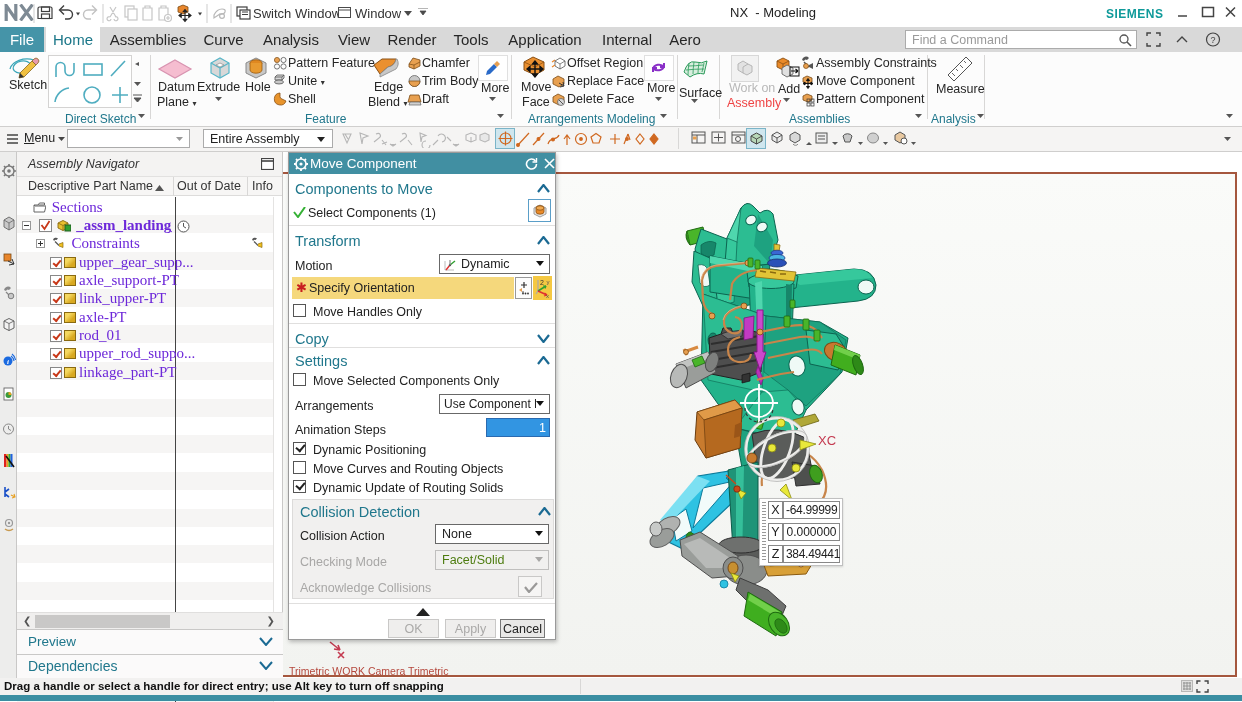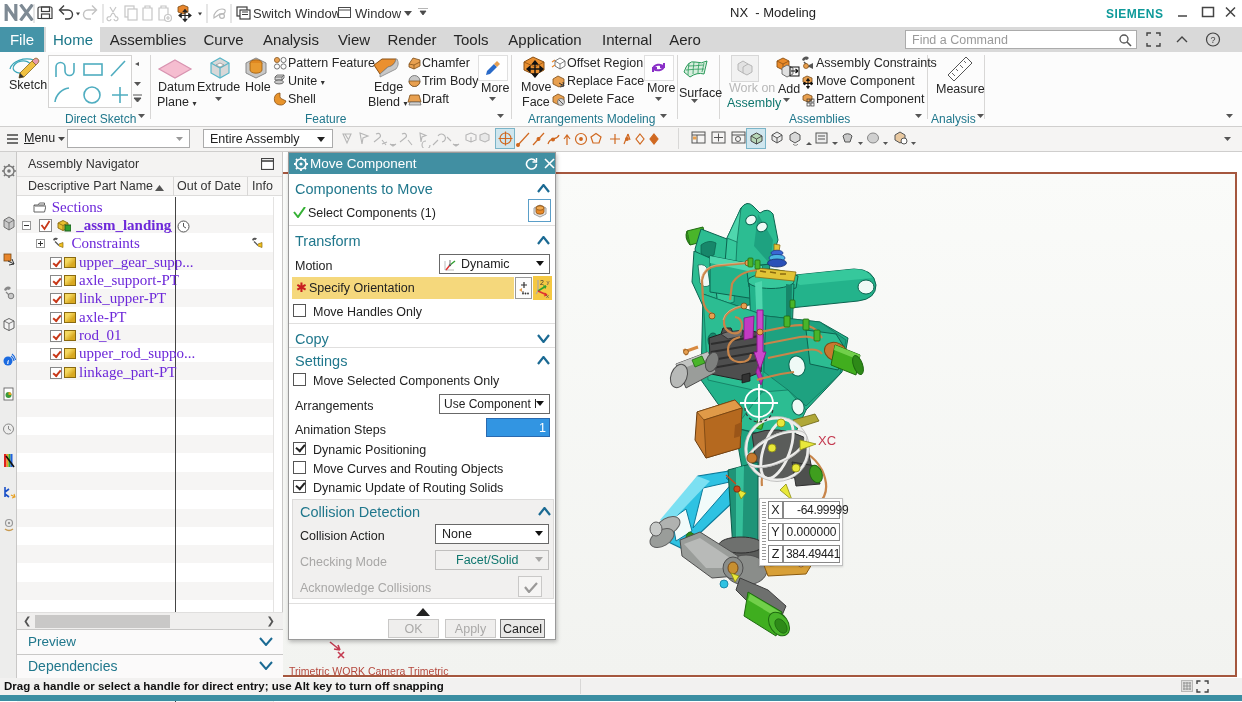--- a/index.html
+++ b/index.html
@@ -29,21 +29,21 @@
 
 
 #toolrow { position:absolute; left:0; top:127px; width:1242px; height:25px; background:#f5f4f3; border-bottom:1px solid #cfcecd; }
 
 
 #sidebar { position:absolute; left:0; top:152px; width:17px; height:526px; background:#ededec; border-right:1px solid #c9c8c7; }
 
 
 #nav { position:absolute; left:17px; top:152px; width:266px; height:526px; background:#ffffff; border-right:1px solid #c9c8c7; }
 #navhdr { position:absolute; left:0; top:0; width:100%; height:24px; background:#f4f3f2; }
-#navhdr .t { position:absolute; left:11px; top:5px; font-size:12.5px; color:#333; }
+#navhdr .t { position:absolute; left:11px; top:5px; font-size:12.5px; color:#333;font-style:italic; }
 #colhdr { position:absolute; left:0; top:24px; width:100%; height:20px; background:#f7f6f5; border-top:1px solid #e2e1e0; border-bottom:1px solid #dddcdb; font-size:12.5px; color:#333; }
 .navrow { position:absolute; left:0; width:256px; height:18px; font-size:15px; color:#6d28d9; white-space:nowrap;font-family:Liberation Serif, serif; }
 #treearea { position:absolute; left:0; top:45px; width:266px; height:566px; }
 .stripe { position:absolute; left:0; width:256px; height:18px; background:#f6f5f4; }
 .comp { left:33px; }
 .cb { display:inline-block; width:12px; height:12px; background:#fff; border:1px solid #888; vertical-align:-2px; position:relative; }
 .cb::after { content:""; position:absolute; left:2px; top:2px; width:6px; height:3px; border-bottom:2px solid #c83818; border-left:2px solid #c83818; transform:rotate(-50deg); }
 .pbox { display:inline-block; width:12px; height:11px; margin:0 3px 0 2px; position:relative; background:linear-gradient(135deg,#f5d860 30%,#d8a820 70%); border:1px solid #8a6a10; vertical-align:-1px; }
 
 
@@ -348,21 +348,21 @@
       </svg>
 
   <div class="abs" style="left:731px;top:3px;width:28px;height:27px;background:#f2f2f2;border:1px solid #d8d8d8;"></div>
   <svg class="abs" style="left:736px;top:6px;" width="18" height="21" viewBox="0 0 18 21">
     <g fill="#e2e2e2" stroke="#b0b0b0" stroke-width="0.9">
       <path d="M2 6 l5 -3 l5 3 v6 l-5 3 l-5 -3 z"></path>
       <path d="M7 9 l5 -3 l4 2 v6 l-5 3 l-4 -2 z"></path>
     </g>
   </svg>
   <div class="rlabel" style="left:729px;top:29px;color:#b8b8b8;">Work on</div>
-  <div class="rlabel" style="left:727px;top:44px;color:#0f766e;">Assembly</div>
+  <div class="rlabel" style="left:727px;top:44px;color:#ef4444;">Assembly</div>
 
   <svg class="abs" style="left:774px;top:3px;" width="26" height="26" viewBox="0 0 26 26">
     <path d="M3 6 L9 3 L15 6 L15 12 L9 15 L3 12 z" fill="#ea8a28" stroke="#8a5014" stroke-width="0.9"></path>
     <path d="M3 6 L9 9 L15 6 M9 9 v6" fill="none" stroke="#8a5014" stroke-width="0.8"></path>
     <path d="M8 13 L13 10 L19 13 L19 19 L13 22 L8 19 z" fill="#e0e0e0" stroke="#666" stroke-width="0.9"></path>
     <g stroke="#111" stroke-width="1.2" fill="none">
           <path d="M17 16 h7 m0 0 l-2.5 -2 m2.5 2 l-2.5 2"></path>
           <rect x="16" y="12" width="9" height="9" fill="none" stroke="#111" stroke-width="1"></rect>
         </g>
   </svg>
@@ -910,21 +910,21 @@
       </g>
       <path d="M745 408 a14 14 0 0 0 28 0" fill="none" stroke="#333" stroke-width="1.2" stroke-dasharray="3 2.5"></path>
 
       <text x="818" y="445" font-size="13" fill="#c43a50" font-family="Liberation Sans">XC</text>
     </g>
   </svg>
 
   <div class="abs" style="left:476px;top:346px;width:84px;height:68px;background:#fff;border:1px solid #c0c0c0;box-shadow:0 1px 2px rgba(0,0,0,0.15);">
     <div class="abs" style="left:2px;top:3px;width:4px;height:60px;background-image:repeating-linear-gradient(#999 0 1px,#fff 1px 3px);"></div>
     <div class="abs" style="left:8px;top:2px;width:15px;height:18px;border:1px solid #888;background:#fff;text-align:center;font-size:12.5px;color:#222;line-height:17px;">X</div>
-    <div class="abs" style="left:23px;top:2px;width:57px;height:18px;border:1px solid #888;background:#fff;font-size:12px;letter-spacing:-0.3px;color:#222;line-height:17px;padding-left:13px;">-64.99999</div>
+    <div class="abs" style="left:23px;top:2px;width:57px;height:18px;border:1px solid #888;background:#fff;font-size:12px;letter-spacing:-0.3px;color:#222;line-height:17px;padding-left:2px;">-64.99999</div>
     <div class="abs" style="left:8px;top:24px;width:15px;height:18px;border:1px solid #888;background:#fff;text-align:center;font-size:12.5px;color:#222;line-height:17px;">Y</div>
     <div class="abs" style="left:23px;top:24px;width:57px;height:18px;border:1px solid #888;background:#fff;font-size:12px;color:#222;line-height:17px;text-align:center;">0.000000</div>
     <div class="abs" style="left:8px;top:46px;width:15px;height:18px;border:1px solid #888;background:#fff;text-align:center;font-size:12.5px;color:#222;line-height:17px;">Z</div>
     <div class="abs" style="left:23px;top:46px;width:57px;height:18px;border:1px solid #888;background:#fff;font-size:12px;letter-spacing:-0.3px;color:#222;line-height:17px;padding-left:2px;">384.49441</div>
   </div>
 
   <span class="abs" style="left:6px;top:513px;font-size:10.5px;color:#b5473c;">Trimetric WORK Camera Trimetric</span>
   <svg class="abs" style="left:45px;top:488px;" width="20" height="20">
         <path d="M2 2 L12 10 M12 10 l-6 -1 m6 1 l-2 -5 M10 12 l6 6 m0 -6 l-6 6" stroke="#c43a50" stroke-width="1.6" fill="none"></path>
       </svg>
@@ -1049,21 +1049,21 @@
     <svg class="abs" style="left:245px;top:7px;" width="13" height="9">
           <path d="M1 8 L6.5 1 L12 8" fill="none" stroke="#1b6a93" stroke-width="2.2"></path>
         </svg>
     <div class="dtext" style="left:7px;top:29px;">Collision Action</div>
     <div class="combo" style="left:142px;top:24px;width:114px;">
       <span class="abs" style="left:6px;top:2px;">None</span>
       <span class="arr"></span>
     </div>
     <div class="dtext" style="left:7px;top:55px;color:#a8a7a6;">Checking Mode</div>
     <div class="combo" style="left:142px;top:50px;width:114px;border-color:#c0bfbe;background:#f1f0ef;">
-      <span class="abs" style="left:20px;top:2px;color:#0f766e;">Facet/Solid</span>
+      <span class="abs" style="left:6px;top:2px;color:#4d7c0f;">Facet/Solid</span>
       <span class="arr" style="border-top-color:#a8a7a6;"></span>
     </div>
     <div class="dtext" style="left:7px;top:81px;color:#a8a7a6;">Acknowledge Collisions</div>
     <div class="abs" style="left:225px;top:76px;width:24px;height:21px;background:#f6f5f4;border:1px solid #c9c8c7;">
       <svg class="abs" style="left:5px;top:5px;" width="14" height="11">
             <path d="M1 5 l4 5 l8 -9" fill="none" stroke="#9a9998" stroke-width="2.2"></path>
           </svg>
     </div>
   </div>
   <div class="dsep" style="top:450px;"></div>

